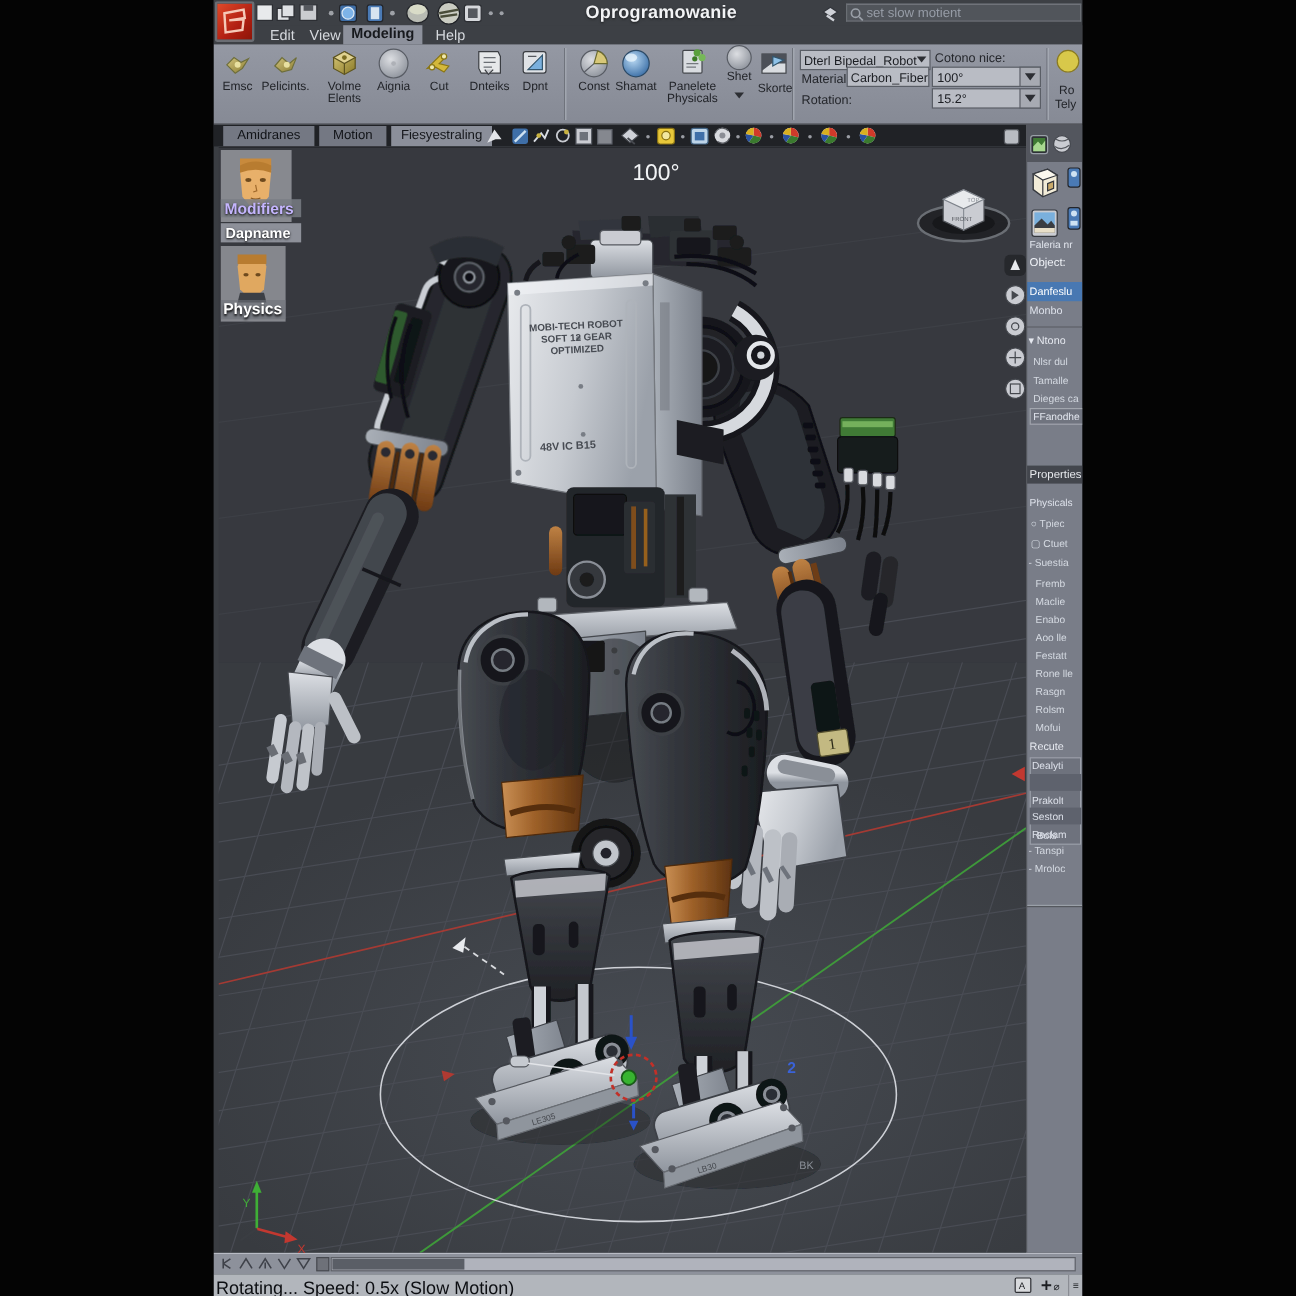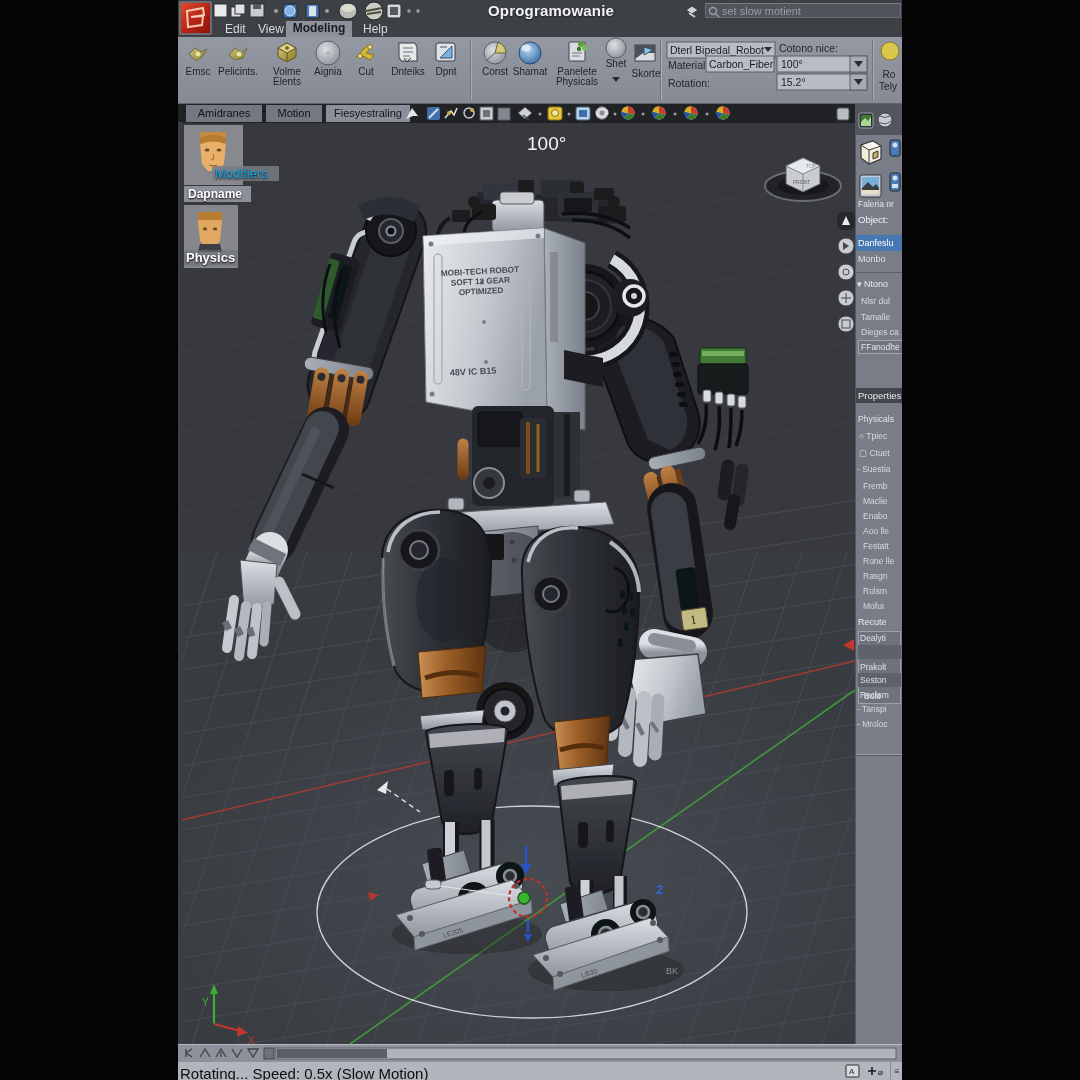--- a/index.html
+++ b/index.html
@@ -657,21 +657,21 @@
     <g transform="translate(29,27)">
       <path d="M-11,-16 L11,-16 L13,-10 L11,12 L5,19 L-5,19 L-11,12 L-13,-10 Z" fill="#e8b06a"></path>
       <path d="M-13,-12 L13,-12 L13,-20 L-13,-20 Z" fill="#c88a3c"></path>
       <path d="M-13,-14 Q0,-21 13,-14 L13,-8 Q0,-13 -13,-8 Z" fill="#b87c30"></path>
       <ellipse cx="-6" cy="-2" rx="2.5" ry="1.6" fill="#6e4a1e"></ellipse>
       <ellipse cx="6" cy="-2" rx="2.5" ry="1.6" fill="#6e4a1e"></ellipse>
       <path d="M0,2 L1,7 L-2,8" stroke="#a06a2c" fill="none"></path>
       <path d="M-4,13 Q0,15 4,13" stroke="#8a5a24" fill="none"></path>
     </g>
   </svg>
-  <div class="abs" style="left:2px;top:44px;width:67px;height:15px;background:rgba(120,124,132,0.85);color:#0ea5e9;font-size:13px;font-weight:normal;padding-left:3px;text-shadow:0 1px 2px #000;margin-left:28px;">Modifiers</div>
+  <div class="abs" style="left:2px;top:44px;width:67px;height:15px;background:rgba(120,124,132,0.85);color:#c4b5fd;font-size:13px;font-weight:bold;padding-left:3px;text-shadow:0 1px 2px #000;">Modifiers</div>
   <div class="abs" style="left:2px;top:64px;width:67px;height:16px;background:#8d9099;color:#fff;font-size:12px;font-weight:bold;padding:1px 0 0 4px;text-shadow:0 1px 2px #000;">Dapname</div>
   <div class="abs" style="left:2px;top:83px;width:54px;height:63px;background:#85878d;"></div>
   <svg class="abs" style="left:2px;top:83px" width="54" height="63">
     <g transform="translate(26,25)">
       <path d="M-10,-14 L10,-14 L12,-8 L10,11 L4,17 L-4,17 L-10,11 L-12,-8 Z" fill="#e0a860"></path>
       <path d="M-12,-10 L12,-10 L12,-18 L-12,-18 Z" fill="#b87c30"></path>
       <ellipse cx="-5" cy="-1" rx="2.2" ry="1.4" fill="#6e4a1e"></ellipse>
       <ellipse cx="5" cy="-1" rx="2.2" ry="1.4" fill="#6e4a1e"></ellipse>
       <path d="M-10,14 L10,14 L12,22 L-12,22 Z" fill="#3c3f45"></path>
     </g>

